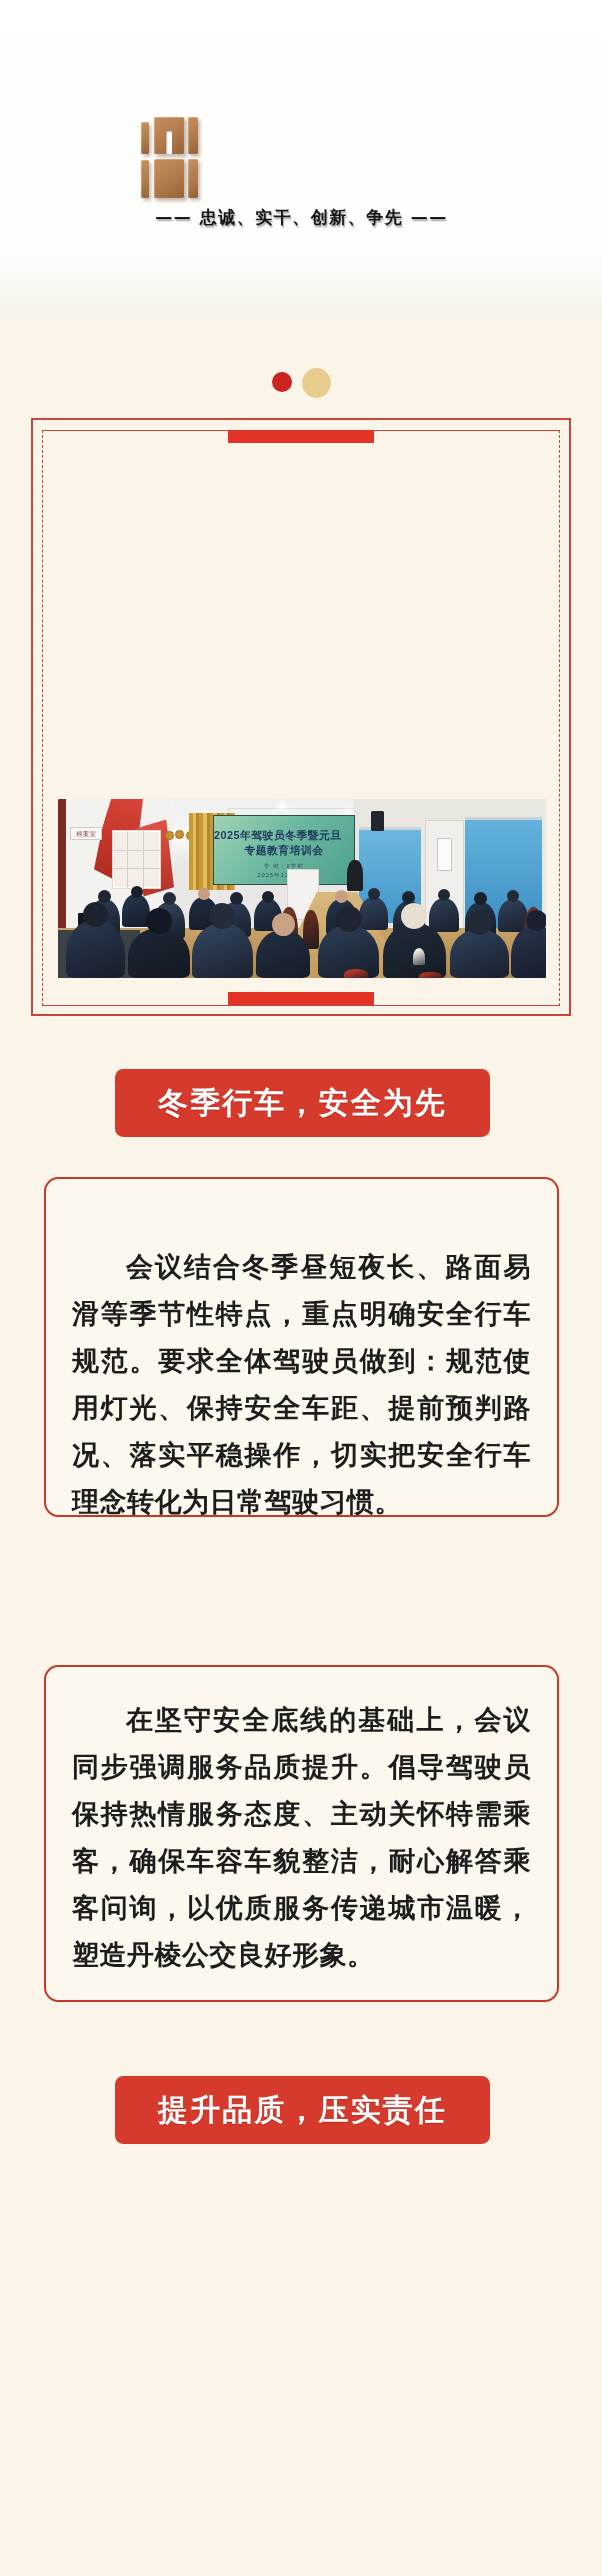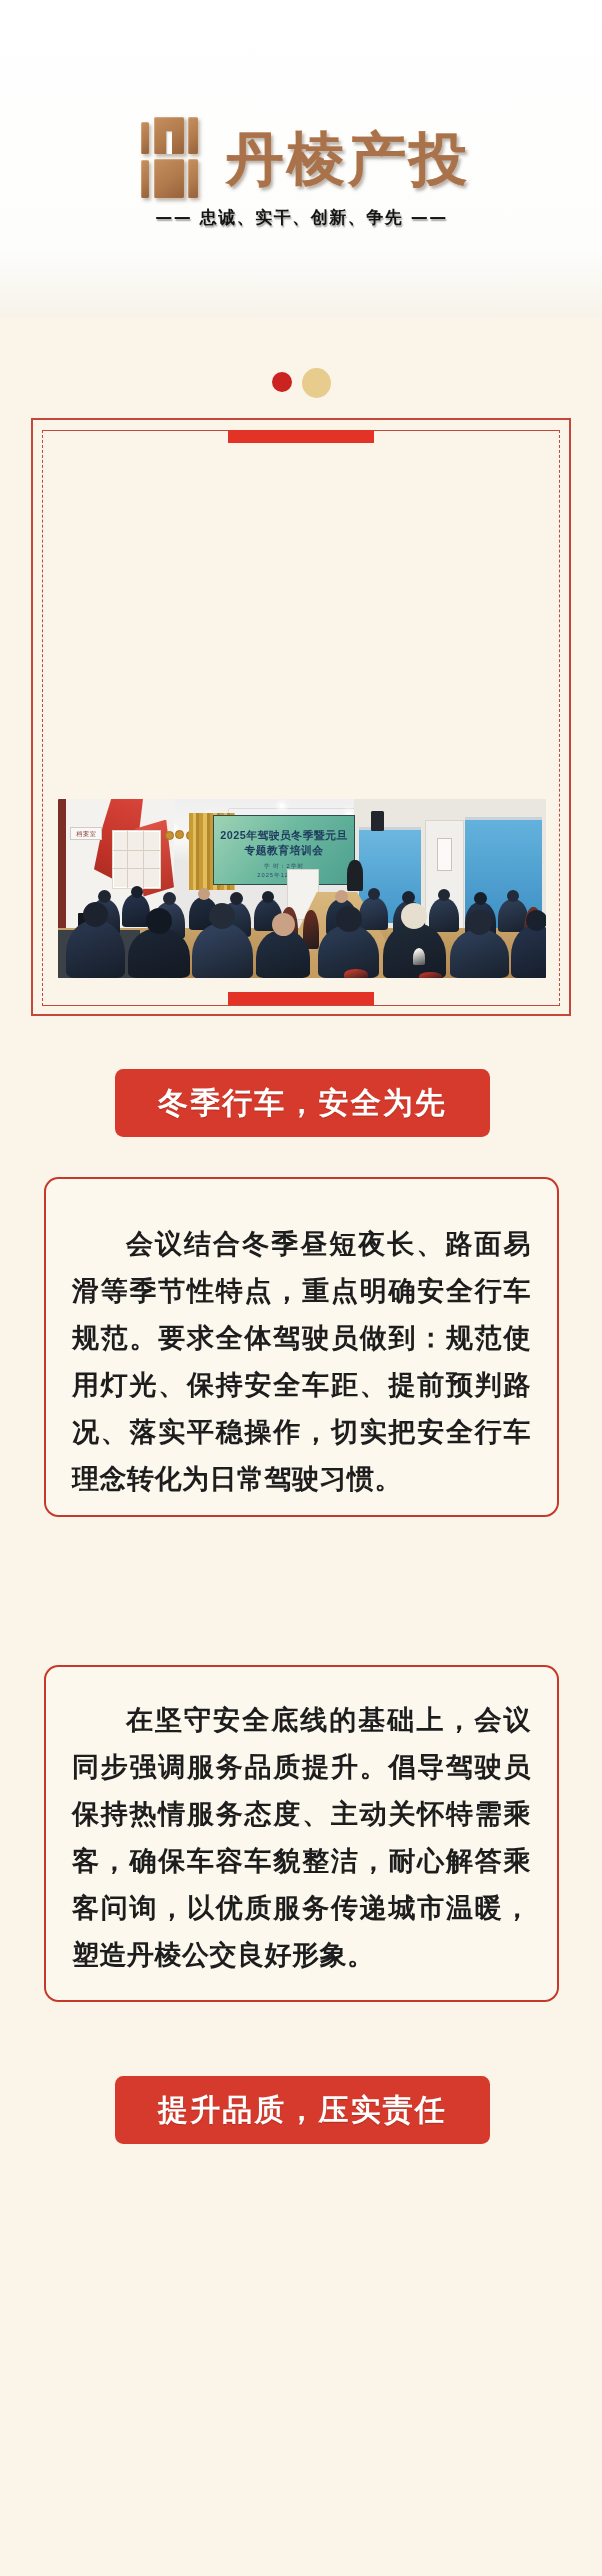--- a/index.html
+++ b/index.html
@@ -51,21 +51,21 @@
   .ph-redflag2{left:77px;top:20.6px;width:39px;height:77px;background:linear-gradient(160deg,#e2564a,#b52f24);
                clip-path:polygon(0 12%,80% 0,100% 88%,22% 100%);}
   .ph-panels{left:54px;top:31px;width:47px;height:57px;background:#f3efe8;border:1px solid #e0d8c8;
              box-shadow:inset 0 0 0 1px #fff;}
   .ph-panelline{position:absolute;background:#d8cfc0;}
   .ph-medal{position:absolute;width:6.7px;height:6.7px;border-radius:50%;background:#c8912f;border:1px solid #a5721f;}
   .ph-curtain{left:131px;top:14.4px;width:46px;height:77px;
               background:repeating-linear-gradient(90deg,#c79a36 0 3.6px,#e3bd5c 3.6px 7.2px,#b3872c 7.2px 10.3px);}
   .ph-screen{left:155px;top:15.5px;width:142px;height:70px;border:1.5px solid #2e4a4e;box-sizing:border-box;
              background:linear-gradient(130deg,#9ed3b4 0%,#6db9a0 45%,#4da08e 100%);}
-  .ph-screen-t1{position:absolute;left:0;top:13.4px;width:100%;text-align:center;
+  .ph-screen-t1{position:absolute;left:0;top:13.4px;width:100%;text-align:left;
                 font-weight:700;font-size:10.8px;color:#1d3a5e;letter-spacing:0.5px;}
   .ph-screen-t2{position:absolute;left:0;top:28px;width:100%;text-align:center;
                 font-weight:700;font-size:10.8px;color:#1d3a5e;letter-spacing:0.5px;}
   .ph-screen-s1{position:absolute;left:0;top:47px;width:100%;text-align:center;
                 font-size:5.7px;color:#2c4a64;letter-spacing:1px;}
   .ph-screen-s2{position:absolute;left:0;top:56px;width:100%;text-align:center;
                 font-size:5.7px;color:#2c4a64;letter-spacing:1px;}
   .ph-speaker1{left:313px;top:12.4px;width:13.4px;height:19.6px;background:#23262c;border-radius:1.5px;}
   .ph-presenter{left:289px;top:61px;width:15.5px;height:31px;background:#1d2126;border-radius:45% 45% 10% 10%;}
   .ph-rightwall{left:296px;top:0;width:192px;height:149px;background:#eae7e1;}
@@ -89,40 +89,39 @@
   .banner{position:absolute;left:115px;width:375px;height:68px;background:#d63a2c;border-radius:8.2px;
           display:flex;align-items:center;justify-content:center;}
   .banner span{font-weight:700;font-size:30px;color:#ffffff;letter-spacing:2.1px;
                text-shadow:0 1px 1px rgba(120,20,10,.35);}
   .banner-1{top:1069px;}
   .banner-2{top:1562px;height:69px;}
   .banner-3{top:2076px;}
   
   .card{position:absolute;left:44px;width:515px;border:2.6px solid #c5392b;border-radius:14.4px;
         box-sizing:border-box;background:rgba(255,253,246,.45);padding:0 26px;}
-  .card-1{top:1177px;height:340px;padding-top:42px;}
+  .card-1{top:1177px;height:340px;padding-top:65px;}
   .card-2{top:1665px;height:337px;padding-top:30px;}
   .card-3{top:2159px;height:380px;padding-top:41px;}
 </style>
 </head>
 <body>
 
 <div id="page">
 
   <div class="header">
     <div class="logo-mark">
       <div class="tile" style="left:0;top:5.2px;width:8.2px;height:32px;"></div>
       <div class="tile" style="left:13px;top:0;width:30px;height:37px;"></div>
       <div class="tile-notch" style="left:25px;top:14.4px;width:5.7px;height:23px;"></div>
       <div class="tile" style="left:47px;top:0;width:9.8px;height:37px;"></div>
       <div class="tile" style="left:0;top:43px;width:8.2px;height:38px;"></div>
       <div class="tile" style="left:13px;top:42px;width:30px;height:39px;"></div>
       <div class="tile" style="left:47px;top:42px;width:9.8px;height:39px;"></div>
     </div>
-    <div class="logo-text">丹棱产投</div>
     <div class="tagline">—— 忠诚、实干、创新、争先 ——</div>
   </div>
 
   <div class="dot dot-red"></div>
   <div class="dot dot-gold"></div>
 
   <div class="box1-outer"></div>
   <div class="box1-inner"></div>
   <div class="tab tab-top"></div>
   <div class="tab tab-bottom"></div>

